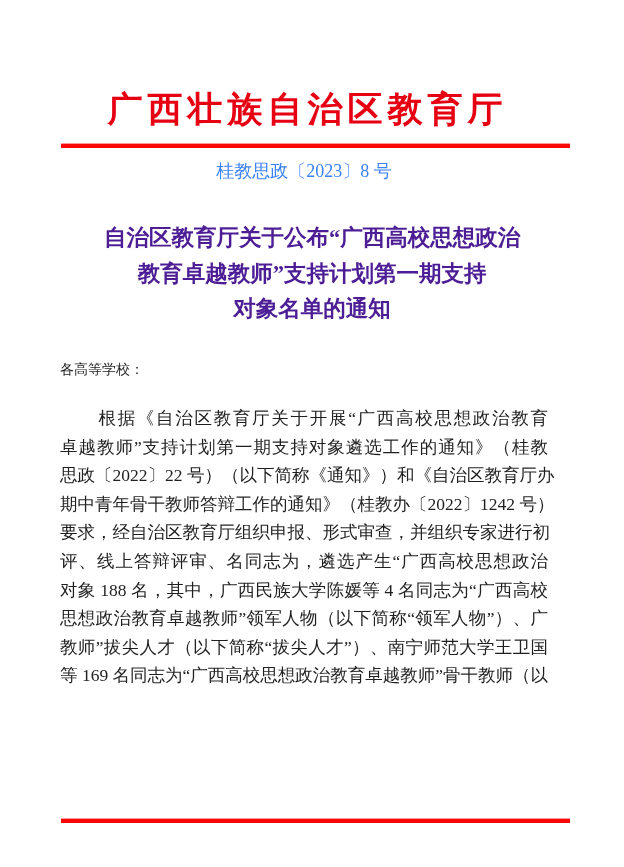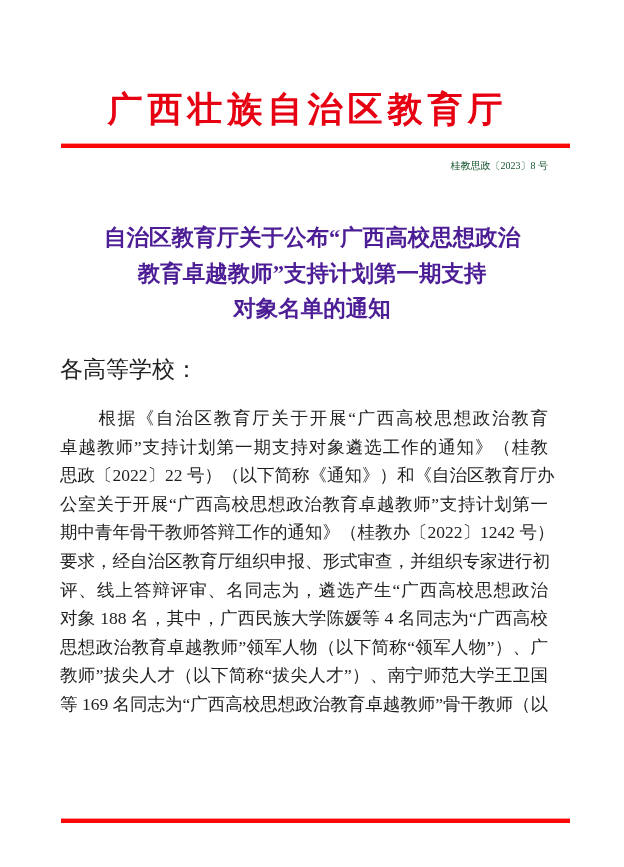--- a/index.html
+++ b/index.html
@@ -35,37 +35,37 @@
     position: absolute;
     left: 61px; width: 509px; height: 4px;
     background: var(--line-red);
     box-shadow: 0 -1px 0 #ff9a9a;
   }
   .redline.top { top: 144px; }
   .redline.bottom { top: 819px; }
   .docnum {
     position: absolute;
     top: 159px; left: 60px; width: 488px;
-    text-align: right;
-    font-size: 10px;
-    color: #14532d;
+    text-align: center;
+    font-size: 18px;
+    color: #3b82f6;
   }
   .title {
     position: absolute;
     top: 220px; left: 40px; width: 544px;
     text-align: center;
     font-size: 22.5px;
     font-weight: bold;
     line-height: 35.5px;
     color: #4c1d95;
   }
   .salutation {
     position: absolute;
     top: 356px; left: 60px; width: 488px;
-    font-size: 23px;
+    font-size: 14px;
     line-height: 28.6px;
   }
   .paragraph {
     position: absolute;
     top: 384px; left: 60px; width: 488px;
     font-size: 17.5px;
     margin-top: 20px;
   }
   .body-line {
     line-height: 28.6px;
@@ -91,21 +91,20 @@
       <div class="title-line">教育卓越教师”支持计划第一期支持</div>
       <div class="title-line">对象名单的通知</div>
     </div>
 
   <div class="salutation">各高等学校：</div>
 
   <div class="paragraph">
       <div class="body-line">　　根据《自治区教育厅关于开展“广西高校思想政治教育</div>
       <div class="body-line">卓越教师”支持计划第一期支持对象遴选工作的通知》（桂教</div>
       <div class="body-line">思政〔2022〕22 号）（以下简称《通知》）和《自治区教育厅办</div>
-      <div class="body-line">公室关于开展“广西高校思想政治教育卓越教师”支持计划第一</div>
       <div class="body-line">期中青年骨干教师答辩工作的通知》（桂教办〔2022〕1242 号）</div>
       <div class="body-line">要求，经自治区教育厅组织申报、形式审查，并组织专家进行初</div>
       <div class="body-line">评、线上答辩评审、名同志为，遴选产生“广西高校思想政治</div>
       <div class="body-line">对象 188 名，其中，广西民族大学陈媛等 4 名同志为“广西高校</div>
       <div class="body-line">思想政治教育卓越教师”领军人物（以下简称“领军人物”）、广</div>
       <div class="body-line">教师”拔尖人才（以下简称“拔尖人才”）、南宁师范大学王卫国</div>
       <div class="body-line">等 169 名同志为“广西高校思想政治教育卓越教师”骨干教师（以</div>
     </div>
 
   <div class="redline bottom"></div>

